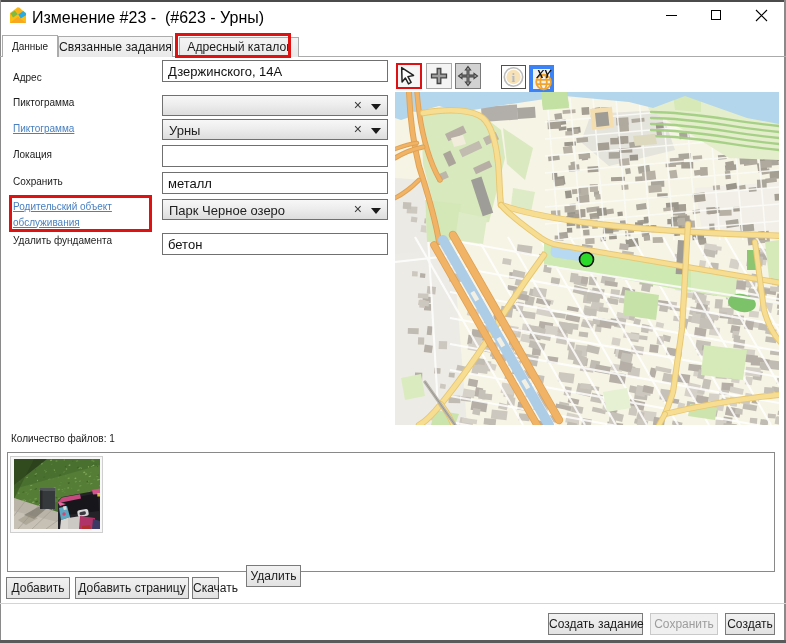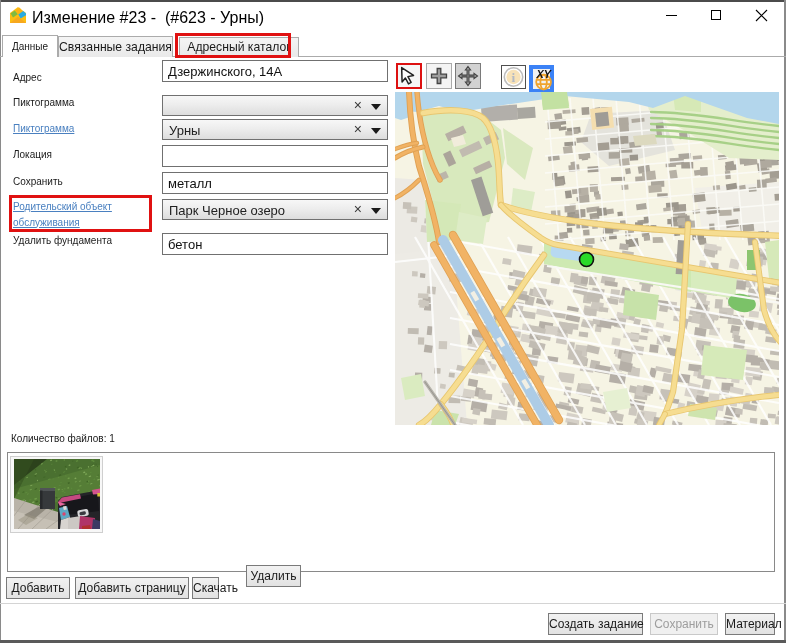--- a/index.html
+++ b/index.html
@@ -998,13 +998,13 @@
     <polygon points="49,47.5 52,47 52.8,50.5 49.8,51" fill="#e0dcd8"></polygon>
     <circle cx="50" cy="55" r="1.7" fill="#d8446e"></circle>
   </svg>
 <div class="btn" style="left:6px;top:577px;width:64px">Добавить</div>
 <div class="btn" style="left:75px;top:577px;width:114px">Добавить страницу</div>
 <div class="btn" style="left:192px;top:577px;width:27px">Скачать</div>
 <div class="btn" style="left:246px;top:565px;width:55px">Удалить</div>
 <div class="abs" style="left:0;top:603px;width:786px;height:1px;background:#d4d4d4"></div>
 <div class="btn" style="left:548px;top:613px;width:95px">Создать задание</div>
 <div class="btn" style="left:650px;top:613px;width:68px;background:#f0f0f0;border-color:#c9c9c9;color:#9d9d9d">Сохранить</div>
-<div class="btn" style="left:725px;top:613px;width:50px">Материал</div>
+<div class="btn" style="left:725px;top:613px;width:50px">Создать</div>
 
 </body></html>

